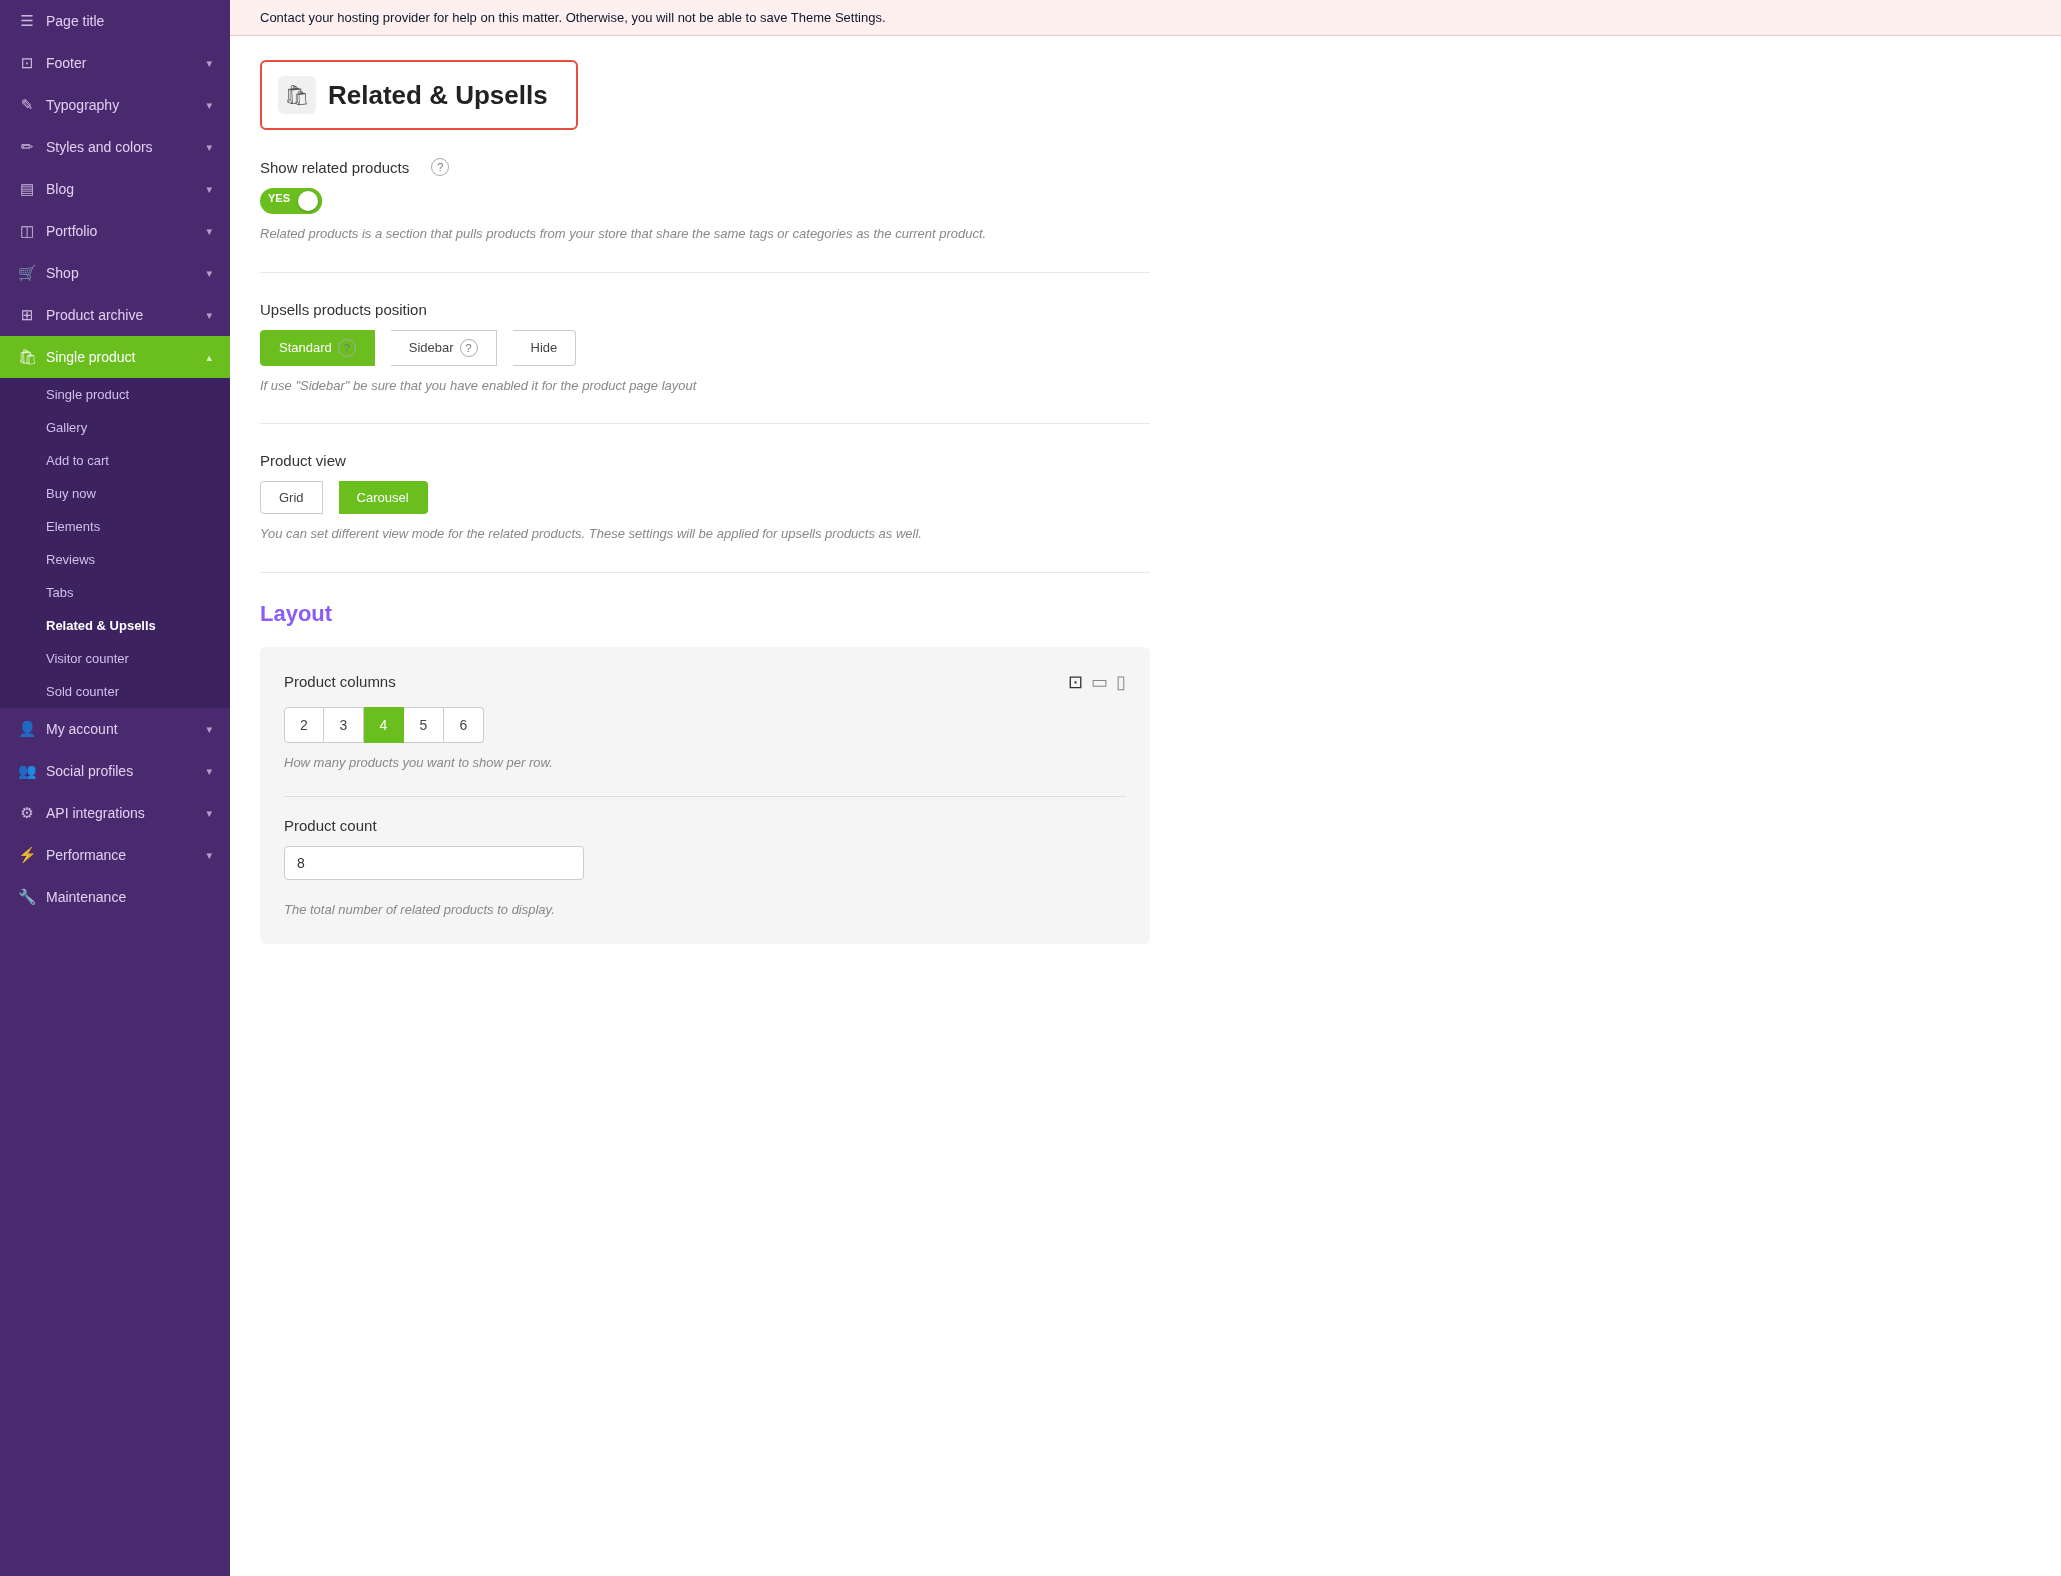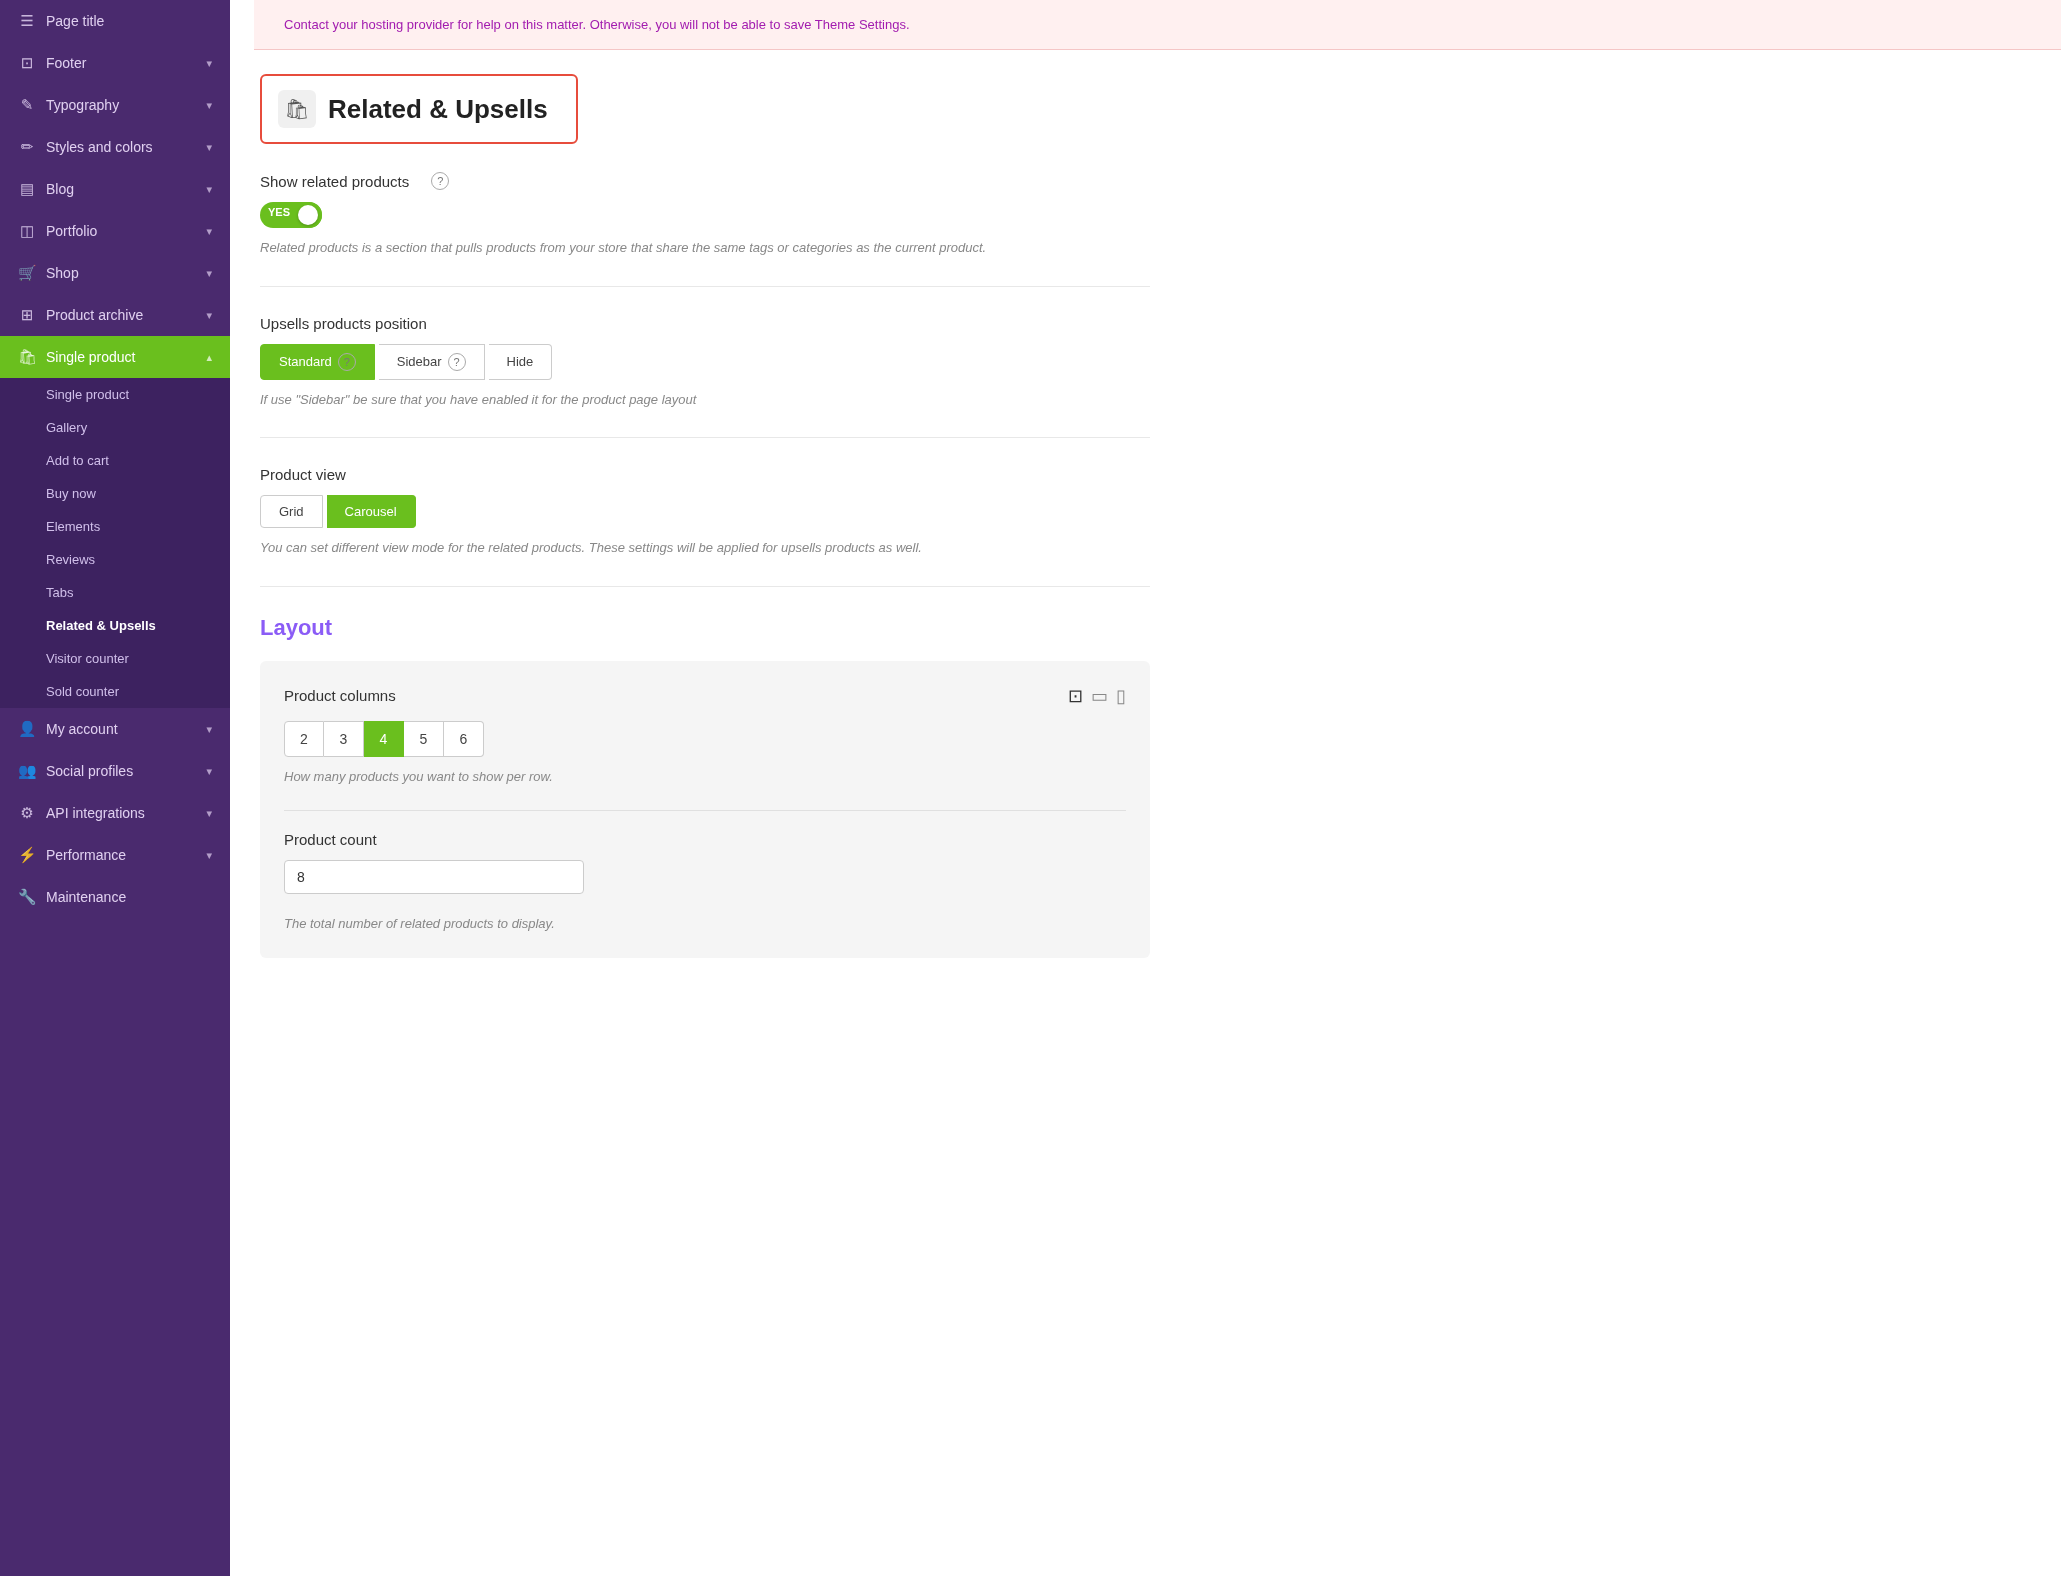--- a/index.html
+++ b/index.html
@@ -43,25 +43,24 @@
 
     
     .main {
       flex: 1;
       overflow-y: auto;
       background: #fff;
     }
 
     .alert-bar {
       background: #fff0f0;
-      color: #a21caf;
-      padding: 17px 30px;
+      color: #0f172a;
+      padding: 10px 30px;
       font-size: 13px;
       border-bottom: 1px solid #f5c6c6;
-      margin-left: 24px;
     }
 
     .content-area {
       padding: 24px 40px 40px 30px;
       max-width: 960px;
     }
 
     
     .section-header-card {
       border: 2px solid #e74c3c;
@@ -143,21 +142,21 @@
       width: 20px;
       height: 20px;
       background: #fff;
       border-radius: 50%;
       box-shadow: 0 1px 3px rgba(0,0,0,0.25);
     }
 
     
     .btn-group {
       display: flex;
-      gap: 4px;
+      gap: 16px;
       margin-bottom: 10px;
     }
     .btn-option {
       padding: 8px 18px;
       border: 1px solid #ccc;
       background: #fff;
       font-size: 13px;
       color: #444;
       cursor: pointer;
       display: flex;

